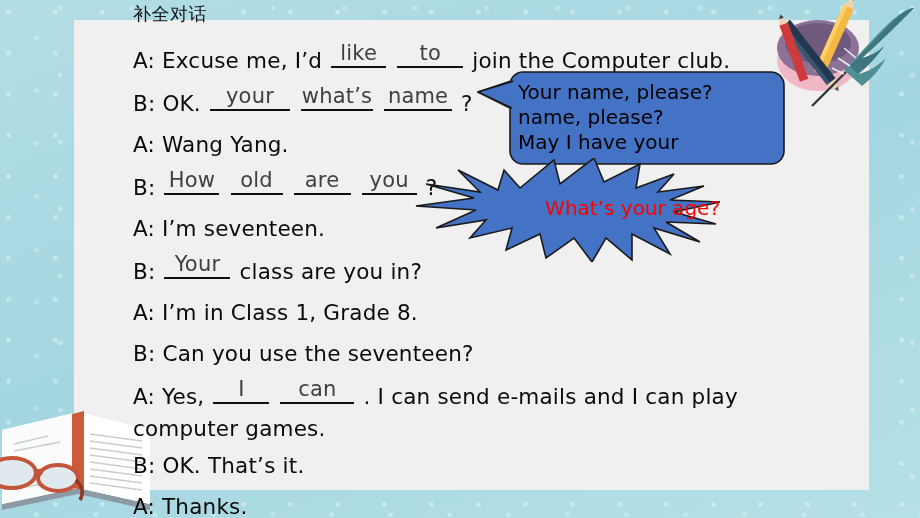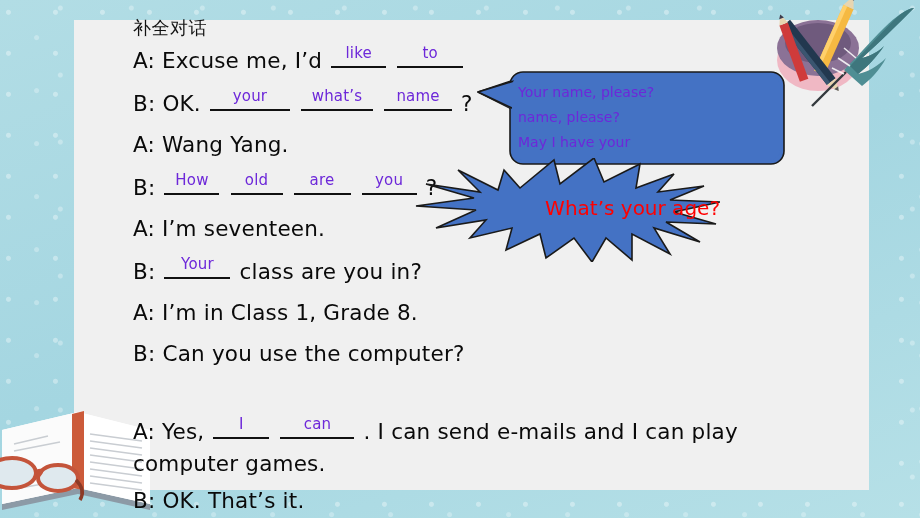--- a/index.html
+++ b/index.html
@@ -23,23 +23,23 @@
   }
 
   
   .panel{
     position:absolute;left:74px;top:20px;width:795px;height:470px;
     background:#f0f0f0;
   }
 
   
   .heading{
-    position:absolute;left:133px;top:18px;
+    position:absolute;left:133px;top:5px;
     font-size:18px;line-height:20px;color:#111;
-    font-family:Liberation Serif, serif;
+    font-family:Liberation Mono, monospace;
     white-space:nowrap;letter-spacing:.5px;
   }
 
   
   .lines{
     position:absolute;left:133px;top:38px;width:700px;
     font-family:"DejaVu Sans","Liberation Sans",sans-serif;
     color:#0a0a0a;
   }
   .line{
@@ -55,44 +55,44 @@
   
   .blank{
     display:inline-block;position:relative;
     border-bottom:2.5px solid #111;
     vertical-align:baseline;
     height:28px;
     margin:0 2px;
   }
   .blank > .ans{
     position:absolute;left:50%;bottom:2px;transform:translateX(-50%);
-    color:#6d28d9;
-    font-size:15px;line-height:21px;
+    color:#404040;
+    font-size:21px;line-height:21px;
     white-space:nowrap;
     font-family:"DejaVu Sans","Liberation Sans",sans-serif;
   }
   .w-like{width:55px;}
   .w-to{width:66px;text-align:center;}
   .w-whats{width:72px;}
   .w-your{width:80px;}
   .w-name{width:68px;}
   .w-how{width:55px;}
   .w-old{width:52px;}
   .w-are{width:57px;}
   .w-you{width:55px;}
   .w-which{width:66px;}
   .w-i{width:56px;}
-  .w-can{width:74px;margin-top:35px;}
+  .w-can{width:74px;}
 
   
   .callout-rect{position:absolute;left:470px;top:70px;width:316px;height:96px;}
   .callout-rect svg{position:absolute;left:0;top:0;}
   .callout-rect .ctext{
     position:absolute;left:48px;top:10px;width:262px;
-    color:#6d28d9;font-size:14px;line-height:25px;
+    color:#000000;font-size:20px;line-height:25px;
     font-family:"DejaVu Sans","Liberation Sans",sans-serif;
   }
   .ctext .cl{display:block;white-space:nowrap;}
 
   
   .callout-star{position:absolute;left:408px;top:158px;width:312px;height:104px;}
   .callout-star svg{position:absolute;left:0;top:0;}
   .callout-star .stext{
     position:absolute;left:0;top:38px;width:312px;text-align:right;
     color:#ff0000;font-size:20px;line-height:24px;
@@ -186,20 +186,21 @@
 
   <div class="heading">补全对话</div>
 
   <div class="lines">
 
     <div class="line">
       <span class="spk">A:</span>
       <span>Excuse me, I’d</span>
       <span class="blank w-like"><span class="ans">like</span></span>
       <span class="blank w-to"><span class="ans">to</span></span>
+      <span>join the Computer club.</span>
     </div>
 
     <div class="line">
       <span class="spk">B:</span>
       <span>OK.</span>
       <span class="blank w-your"><span class="ans">your</span></span>
       <span class="blank w-whats"><span class="ans">what’s</span></span>
       <span class="blank w-name"><span class="ans">name</span></span>
       <span>?</span>
     </div>
@@ -229,21 +230,21 @@
       <span>class are you in?</span>
     </div>
 
     <div class="line">
       <span class="spk">A:</span>
       <span>I’m in Class 1, Grade 8.</span>
     </div>
 
     <div class="line">
       <span class="spk">B:</span>
-      <span>Can you use the computer?</span>
+      <span>Can you use the seventeen?</span>
     </div>
 
     <div class="line wrap">
       <span class="spk">A:</span>
       <span>Yes,</span>
       <span class="blank w-i"><span class="ans">I</span></span>
       <span class="blank w-can"><span class="ans">can</span></span>
       <span>. I can send e-mails and I can play computer games.</span>
     </div>
 

